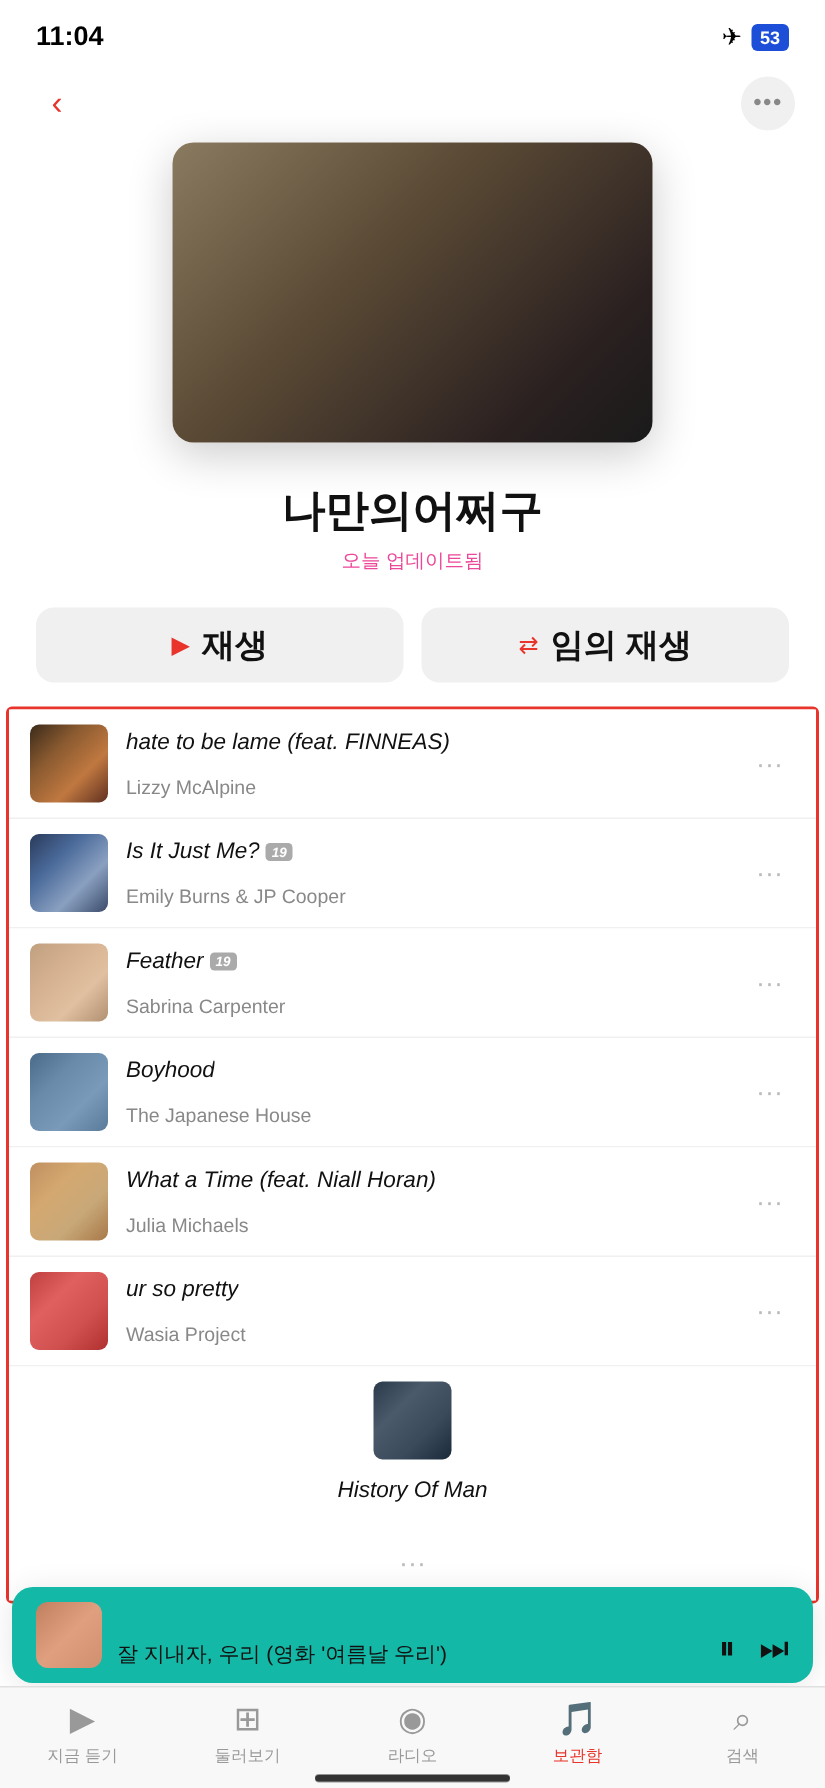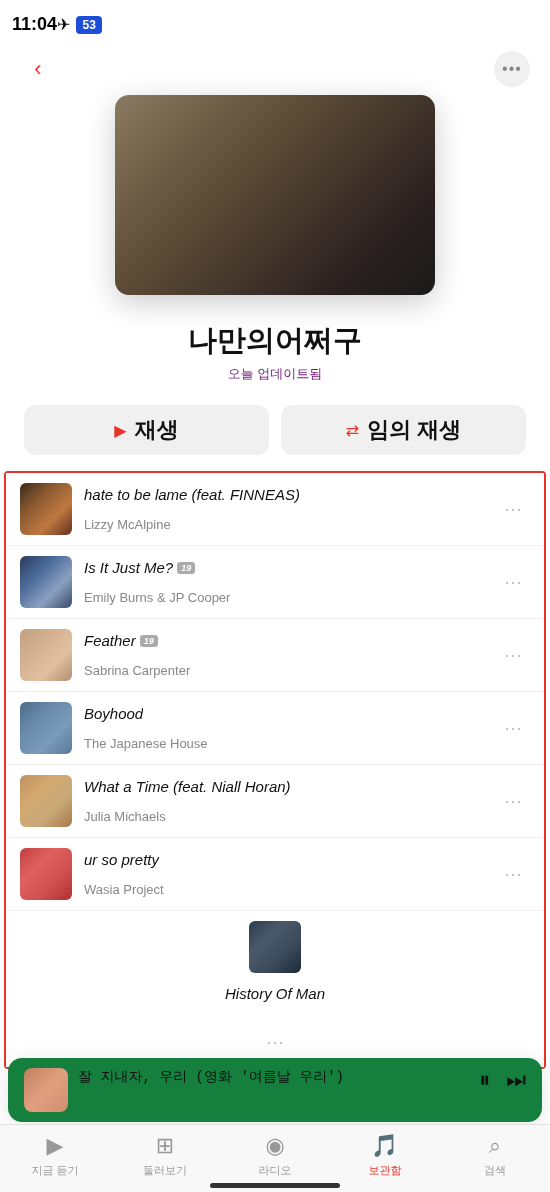--- a/index.html
+++ b/index.html
@@ -9,22 +9,23 @@
       min-height: 1192px;
       background: #fff;
       font-family: -apple-system, 'Helvetica Neue', sans-serif;
       overflow-x: hidden;
       position: relative;
     }
 
     
     .status-bar {
       display: flex;
-      align-items: center;
-      padding: 14px 12px 8px;
+      justify-content: space-between;
+      align-items: center;
+      padding: 14px 24px 8px;
       background: #fff;
     }
     .status-time {
       font-size: 18px;
       font-weight: 600;
       color: #000;
     }
     .status-icons {
       display: flex;
       align-items: center;
@@ -106,21 +107,21 @@
       margin-bottom: 4px;
     }
     .playlist-author {
       font-size: 16px;
       color: #e8342a;
       font-weight: 500;
       margin-bottom: 4px;
     }
     .playlist-updated {
       font-size: 13px;
-      color: #701a75;
+      color: #ec4899;
     }
 
     
     .action-buttons {
       display: flex;
       gap: 12px;
       padding: 16px 24px;
     }
     .action-btn {
       flex: 1;
@@ -216,28 +217,27 @@
       padding: 4px 8px;
       flex-shrink: 0;
     }
 
     
     .mini-player {
       position: fixed;
       bottom: 70px;
       left: 8px;
       right: 8px;
-      background: #15803d;
+      background: #14b8a6;
       border-radius: 14px;
       padding: 10px 16px;
       display: flex;
-      align-items: flex-start;
+      align-items: flex-end;
       gap: 10px;
       box-shadow: 0 2px 20px rgba(0,0,0,0.1);
-      font-family: Liberation Mono, monospace;
     }
     .mini-thumb {
       width: 44px;
       height: 44px;
       border-radius: 8px;
       background: linear-gradient(135deg, #c08060, #e0a080, #d09070);
       flex-shrink: 0;
     }
     .mini-title {
       flex: 1;

